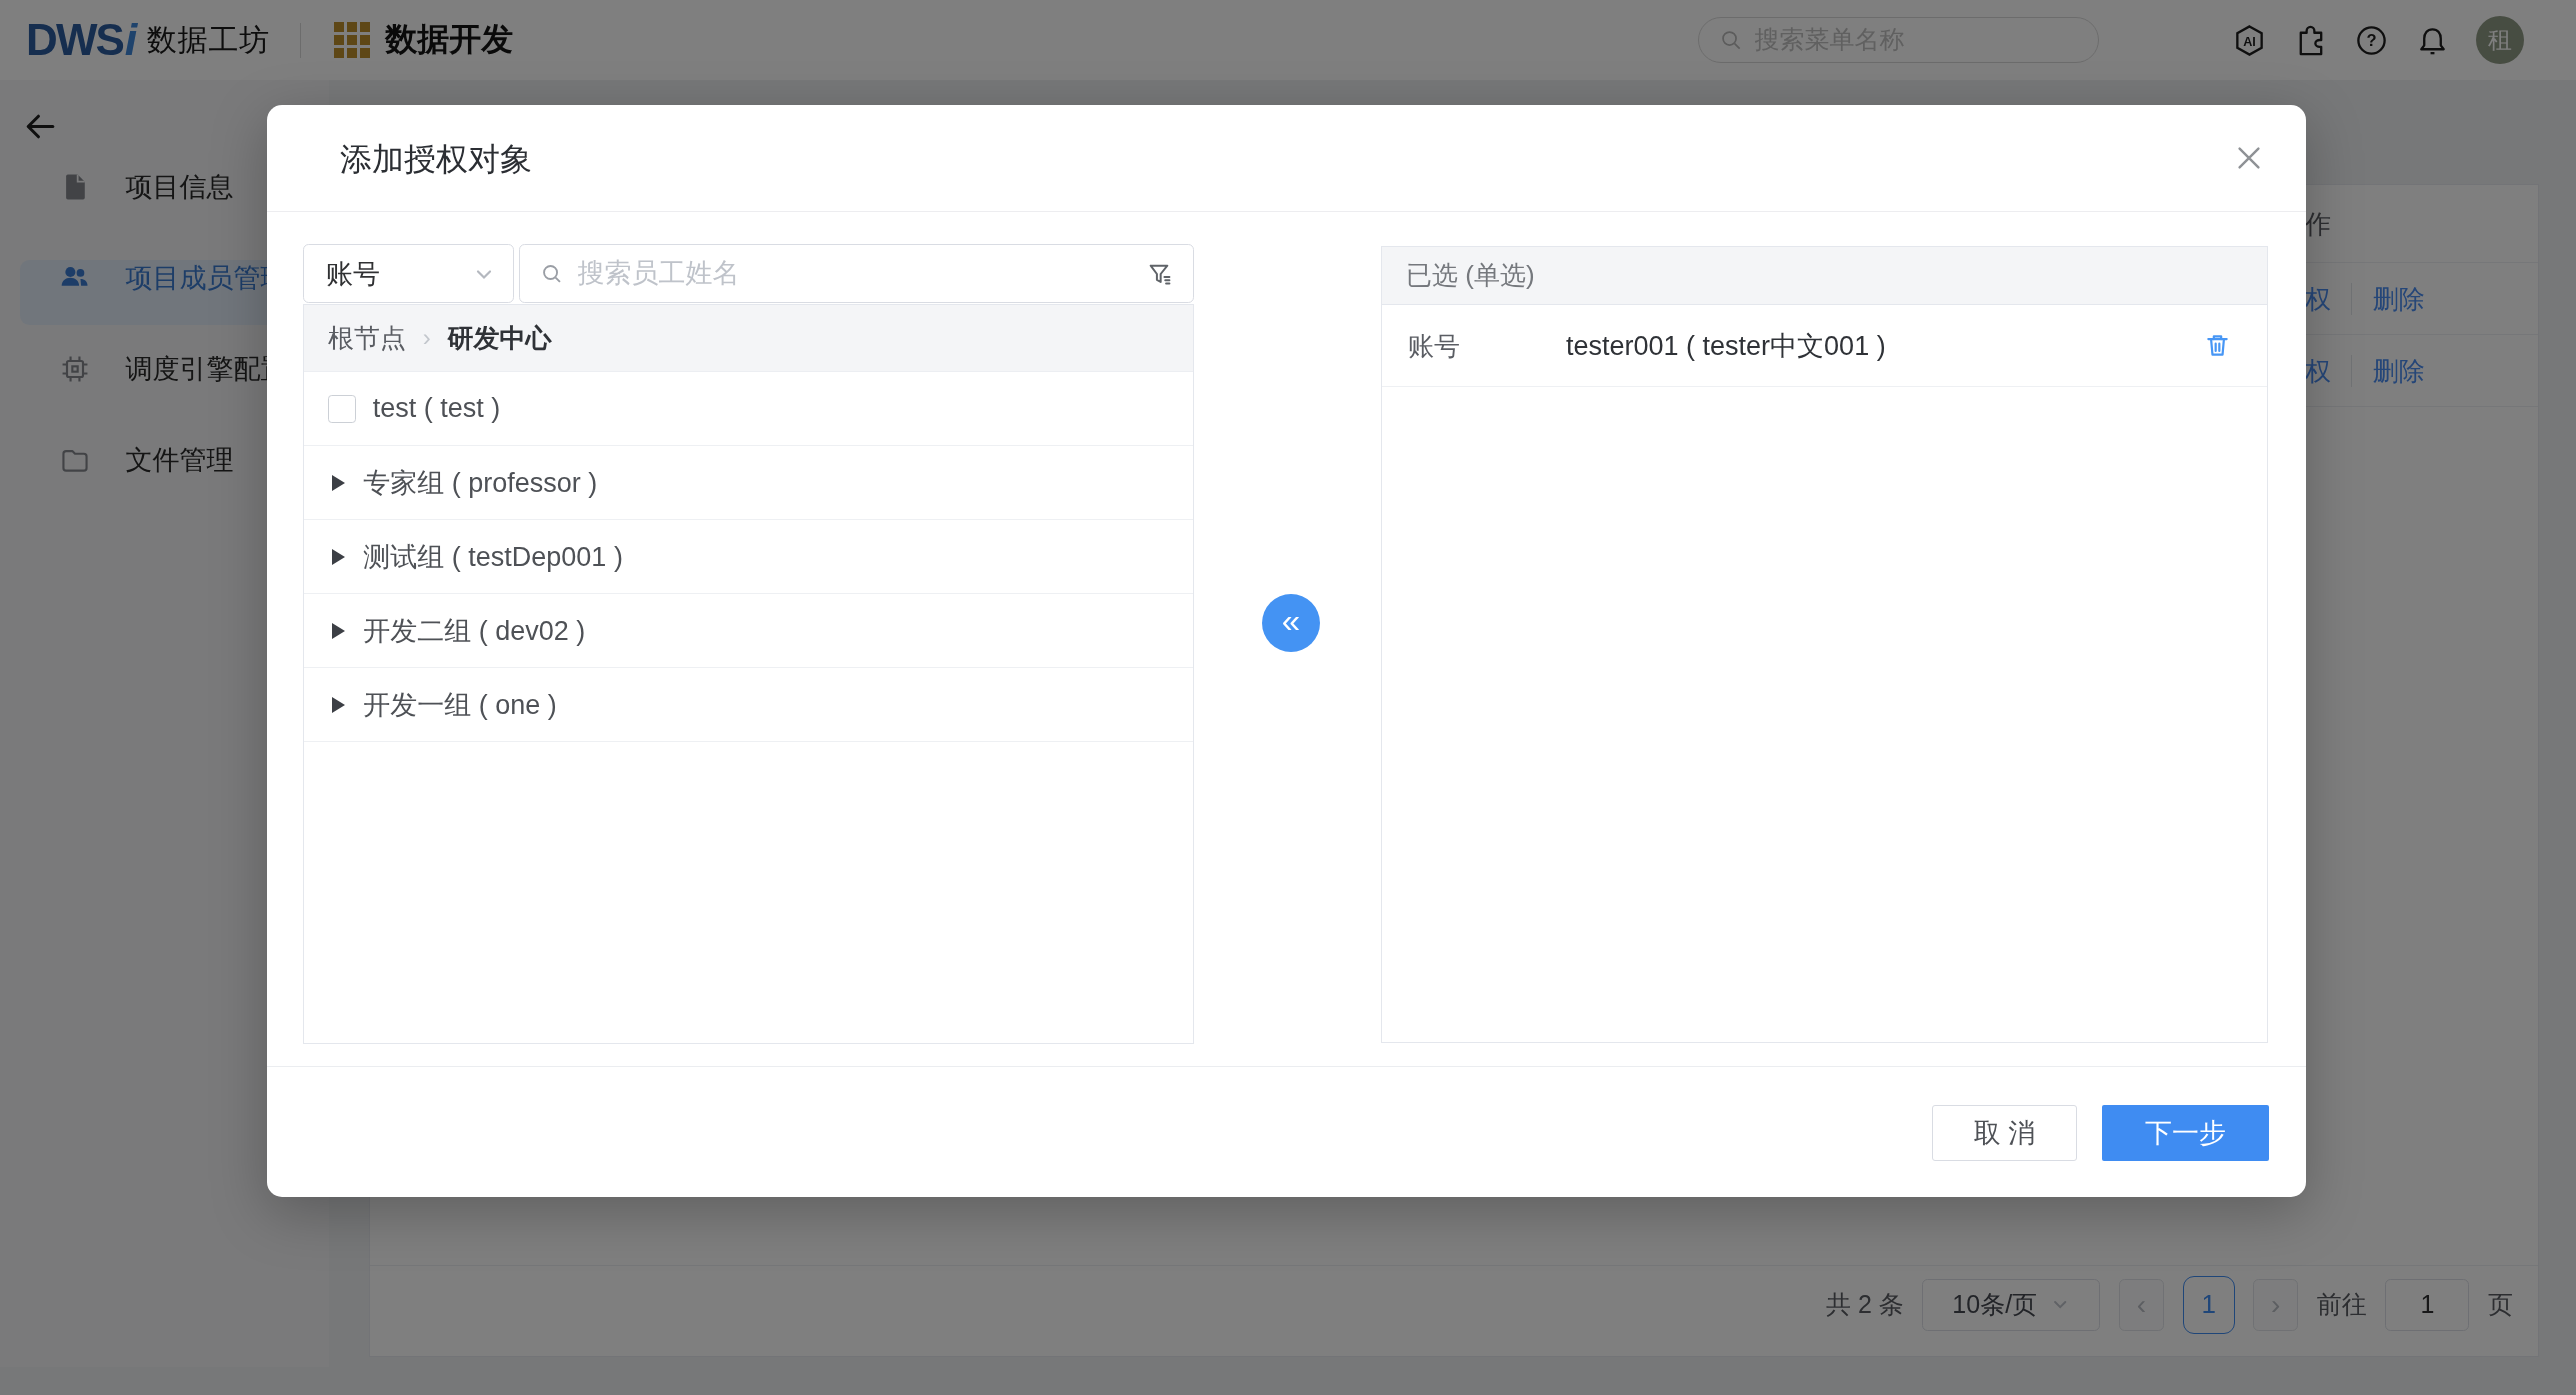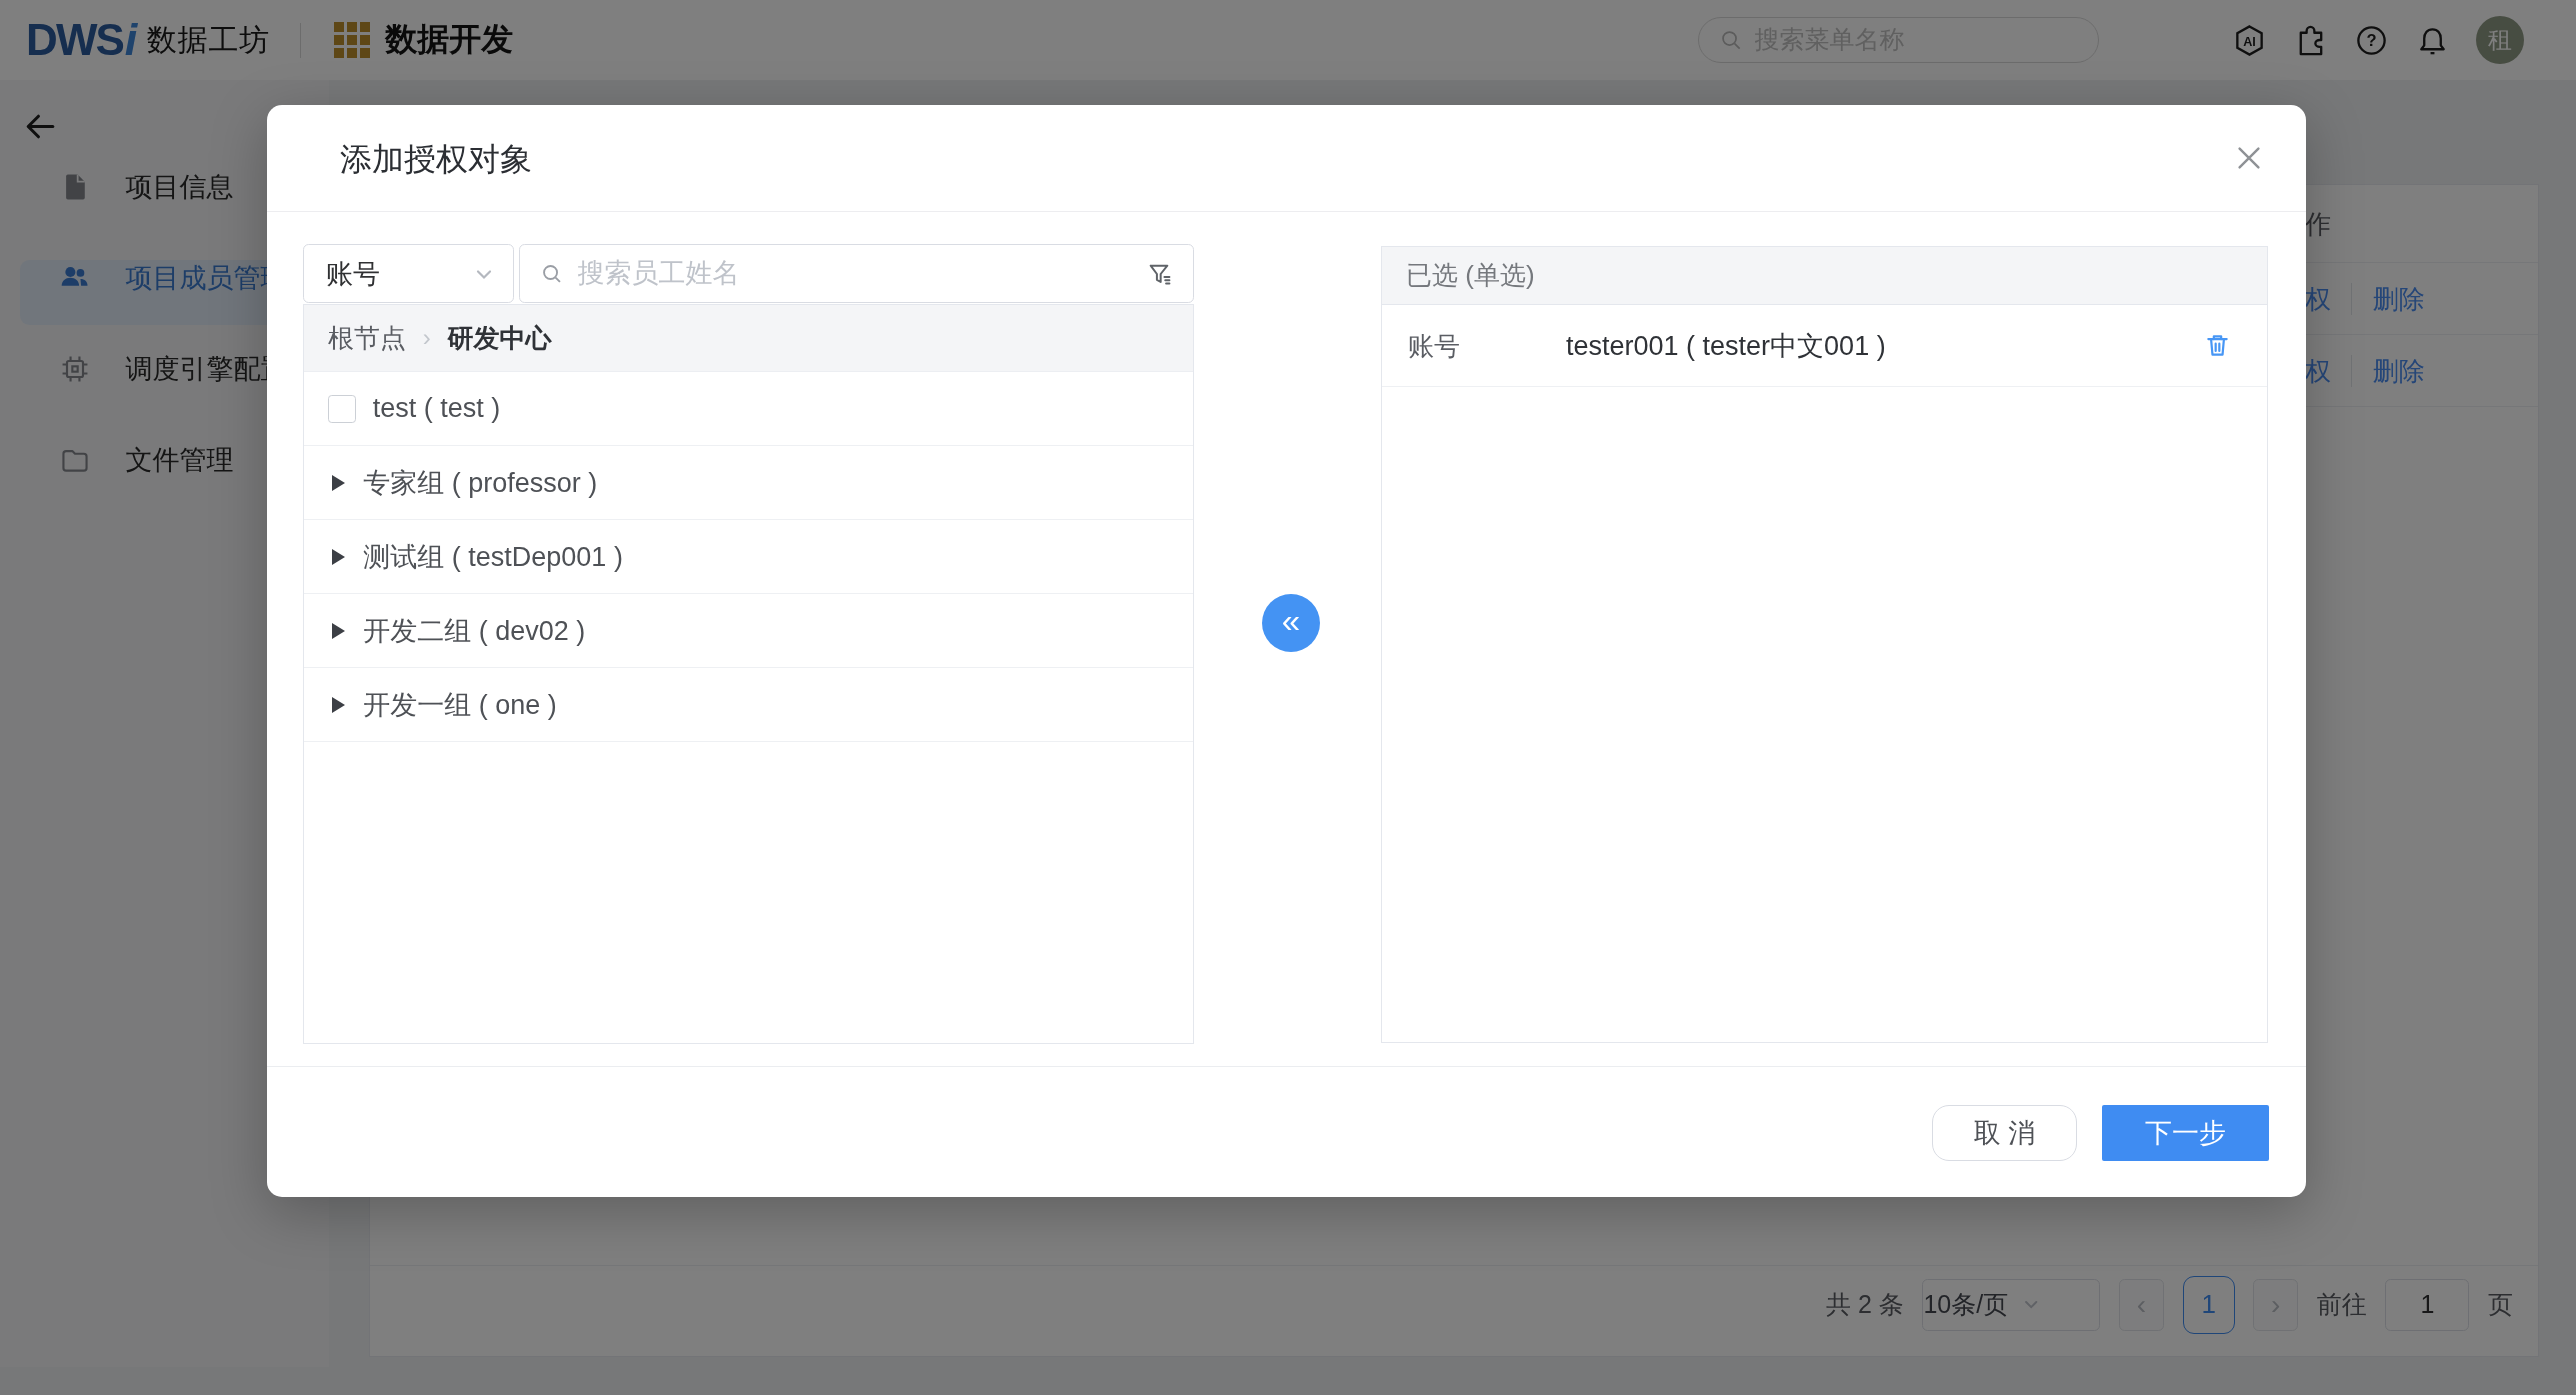--- a/index.html
+++ b/index.html
@@ -38,21 +38,21 @@
   
   .card { position:absolute; left:369px; top:184px; width:2170px; height:1173px; background:#fff; border:0.9px solid #e7e9ee; z-index:1; }
   .thead-row { position:relative; height:78px; border-bottom:0.9px solid #eceef2; }
   .thead-actions { position:absolute; left:1909px; top:0; height:78px; display:flex; align-items:center; font-size:26px; color:#5a5d63; }
   .trow { position:relative; height:72px; border-bottom:0.9px solid #eceef2; }
   .row-actions { position:absolute; left:1909px; top:0; height:72px; display:flex; align-items:center; font-size:26px; }
   .row-actions a { color:#4a8cf0; text-decoration:none; cursor:pointer; }
   .link-sep { width:0.9px; height:32px; background:#e3e6eb; margin:0 20.4px; }
   .pager-line { position:absolute; left:0; right:0; top:1080px; border-top:0.9px solid #eceef2; }
   .pager { position:absolute; right:25px; top:1084px; height:71px; display:flex; align-items:center; gap:18.6px; font-size:25px; color:#5a5d63; }
-  .psize { width:178px; height:52px; border:0.9px solid #dcdfe6; border-radius:5.6px; background:#fff; display:flex; align-items:center; justify-content:flex-start; gap:13px; color:#454850; cursor:pointer; }
+  .psize { width:178px; height:52px; border:0.9px solid #dcdfe6; border-radius:5.6px; background:#fff; display:flex; align-items:center; justify-content:center; gap:13px; color:#454850; cursor:pointer; }
   .pbtn { width:45px; height:52px; border:0.9px solid #e0e3e8; border-radius:5.6px; background:#fbfbfc; display:flex; align-items:center; justify-content:center; color:#b9bdc4; font-size:28px; cursor:pointer; }
   .pcur { width:52px; height:58px; border:1.9px solid #3f8cf2; border-radius:11px; color:#3f8cf2; background:#fff; display:flex; align-items:center; justify-content:center; font-size:26px; cursor:pointer; }
   .pgoto { width:84px; height:52px; border:0.9px solid #dcdfe6; border-radius:5.6px; text-align:center; font-size:25px; color:#303133; outline:none; background:#fff; font-family:inherit; }
 
   
   .overlay { position:absolute; inset:0; background:rgba(0,0,0,0.5); z-index:50; }
   .modal { position:absolute; left:267px; top:105px; width:2039px; height:1092px; background:#fff; border-radius:15px; box-shadow:0 15px 56px rgba(0,0,0,.25); z-index:60; }
   .modal-title { position:absolute; left:33px; top:33px; font-size:32px; color:#2b2e33;margin-left:40px; }
   .modal-close { position:absolute; right:41px; top:37px; width:32px; height:32px; color:#8f9296; cursor:pointer; }
   .modal-hr { position:absolute; left:0; right:0; top:106px; border-top:0.9px solid #ededf0; }
@@ -82,21 +82,21 @@
   
   .sel-panel { position:absolute; left:1114px; top:141px; width:887px; height:797px; border:0.9px solid #e4e7ed; background:#fff; }
   .sel-head { height:58px; background:#f4f5f7; border-bottom:0.9px solid #e4e7ed; display:flex; align-items:center; padding-left:24px; font-size:26px; color:#75787d; }
   .sel-row { position:relative; height:82px; border-bottom:0.9px solid #eef0f3; }
   .sel-row .rlabel { position:absolute; left:26px; top:0; height:82px; display:flex; align-items:center; font-size:26px; color:#5a5d63; }
   .sel-row .rvalue { position:absolute; left:184px; top:0; height:82px; display:flex; align-items:center; font-size:27px; color:#2f3237; }
   .trash { position:absolute; right:33px; top:24px; width:33px; height:33px; color:#4796f5; cursor:pointer; }
 
   
   .foot-hr { position:absolute; left:0; right:0; top:961px; border-top:0.9px solid #ebedf0; }
-  .btn-cancel { position:absolute; left:1665px; top:1000px; width:145px; height:56px; border:0.9px solid #d9dce3; border-radius:17px; background:#fff; font-size:27px; color:#4e5156; display:flex; align-items:center; justify-content:center; cursor:pointer; font-family:inherit; }
+  .btn-cancel { position:absolute; left:1665px; top:1000px; width:145px; height:56px; border:0.9px solid #d9dce3; border-radius:3px; background:#fff; font-size:27px; color:#4e5156; display:flex; align-items:center; justify-content:center; cursor:pointer; font-family:inherit; }
   .btn-next { position:absolute; left:1835px; top:1000px; width:167px; height:56px; border:none; border-radius:2px; background:#3f8cf2; font-size:27px; color:#fff; display:flex; align-items:center; justify-content:center; cursor:pointer; font-family:inherit; }
 
   svg { display:block; }
 </style>
 </head>
 <body>
 
 <div class="screen">
 
   <div class="topbar">

